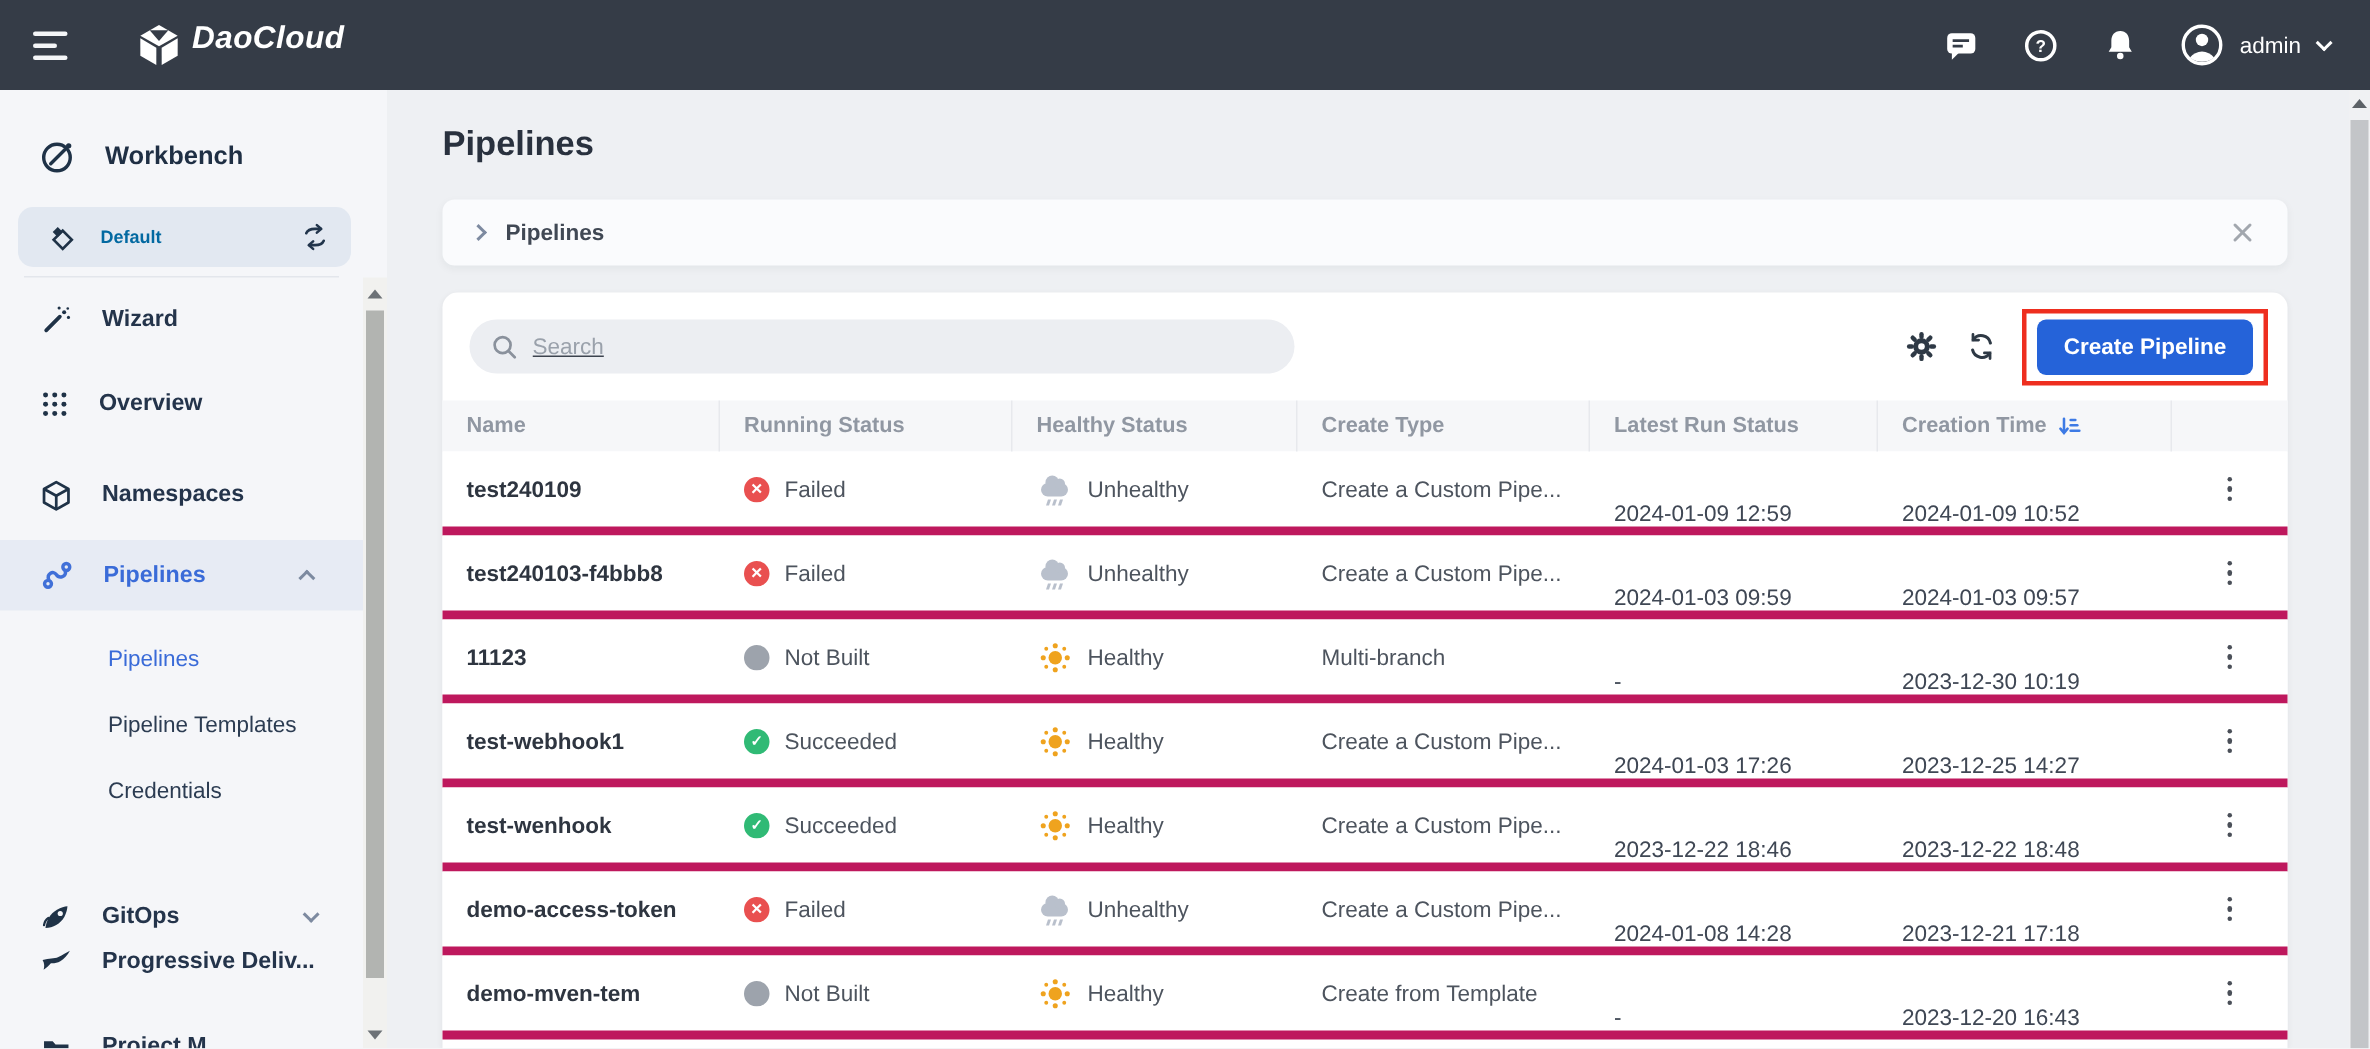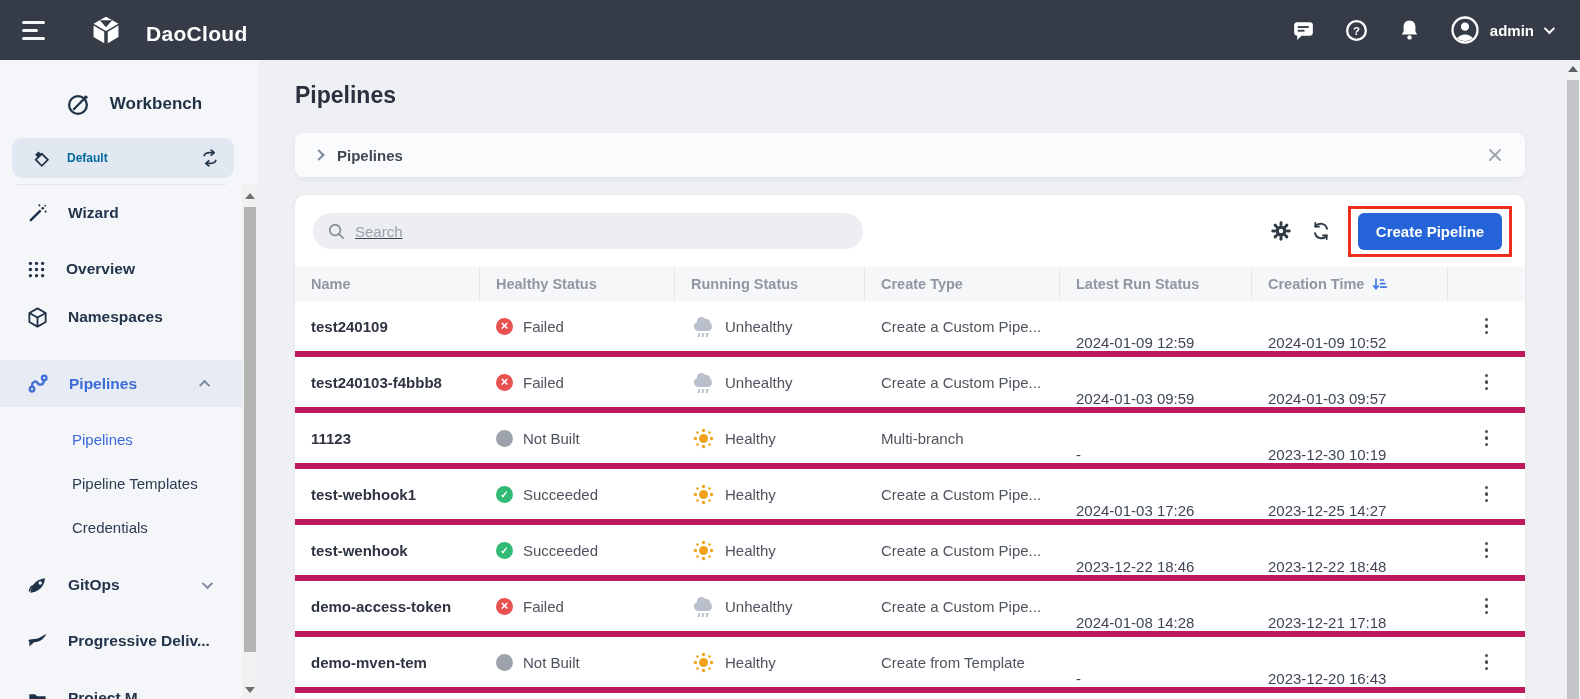--- a/index.html
+++ b/index.html
@@ -7,37 +7,37 @@
   body { font-family:"Liberation Sans", sans-serif; background:#eef0f3; overflow:hidden; }
   .screen { position:relative; width:1580px; height:699px; background:#eef0f3; overflow:hidden; }
 
   
   .header { position:absolute; top:0; left:0; width:1580px; height:60px; background:#353c47; display:flex; align-items:center; z-index:30; }
   .hamburger { margin-left:22px; width:26px; height:22px; display:flex; flex-direction:column; justify-content:center; gap:5px; cursor:pointer; background:none; border:none; }
   .hamburger i { display:block; height:3px; border-radius:2px; background:#f4f6f8; }
   .hamburger i:nth-child(1){ width:23px; }
   .hamburger i:nth-child(2){ width:16px; }
   .hamburger i:nth-child(3){ width:23px; }
-  .brand { display:flex; align-items:flex-end; gap:24px; margin-left:42px; }
+  .brand { display:flex; align-items:flex-start; gap:6px; margin-left:42px;font-style:italic; }
   .brand-text { color:#fff; font-size:21px; font-weight:800; letter-spacing:.3px; }
   .header-right { margin-left:auto; display:flex; align-items:center; gap:27px; margin-right:28px; }
   .hicon { width:26px; height:26px; display:flex; align-items:center; justify-content:center; background:none; border:none; cursor:pointer; }
   .user-chip { display:flex; align-items:center; gap:10px; }
-  .user-name { color:#fff; font-size:15px; font-weight:700; }
+  .user-name { color:#fff; font-size:15px; font-weight:400; }
   .chev { display:inline-block; width:8px; height:8px; border-right:2px solid #7d8aa0; border-bottom:2px solid #7d8aa0; }
   .chev.down { transform:rotate(45deg) translateY(-2px); }
   .chev.up { transform:rotate(-135deg) translateY(-2px); }
   .chev.right { transform:rotate(-45deg); }
   .chev.white { border-color:#fff; }
 
   
   .sidebar { position:absolute; top:60px; left:0; width:258px; height:639px; background:#f5f6f9; overflow:hidden; z-index:20; }
   .srow { position:absolute; left:0; width:242px; height:44px; display:flex; align-items:center; padding-left:26px; gap:19px; cursor:pointer; }
   .srow .slabel { font-size:15.5px; font-weight:600; color:#24344b; white-space:nowrap; }
-  .workbench-row { height:48px;justify-content:center; }
+  .workbench-row { height:48px; }
   .workbench-row .slabel { font-size:17px; font-weight:800; color:#1f2f44; }
   .workspace-chip { position:absolute; left:12px; top:78px; width:222px; height:40px; background:#e2e8f1; border-radius:10px; display:flex; align-items:center; padding-left:18px; gap:16px; cursor:pointer; }
   .workspace-chip .slabel { font-size:12px; font-weight:700; color:#0369a1; }
   .workspace-chip .swap { margin-left:auto; margin-right:14px; }
   .sidebar-divider { position:absolute; left:16px; top:124px; width:210px; height:1px; background:#e3e6ec; }
   .srow.active-band { background:#e7ebf4; width:242px; }
   .srow.active-band .slabel { color:#3a6bd8; }
   .srow .row-chev { position:absolute; right:32px; }
   .subrow { position:absolute; left:0; width:242px; height:38px; display:flex; align-items:center; padding-left:72px; cursor:pointer; }
   .subrow .slabel { font-size:15px; font-weight:500; color:#2c3c52; white-space:nowrap; }
@@ -215,21 +215,21 @@
             <circle cx="12" cy="12" r="1.9"></circle>
             <circle cx="19" cy="12" r="1.9"></circle>
           <circle cx="5" cy="19" r="1.9"></circle>
             <circle cx="12" cy="19" r="1.9"></circle>
             <circle cx="19" cy="19" r="1.9"></circle>
         </svg>
       </span>
       <span class="slabel">Overview</span>
     </div>
 
-    <div class="srow" style="top:235px;">
+    <div class="srow" style="top:248px;">
       <span>
         <svg width="23" height="23" viewBox="0 0 24 24" fill="none" stroke="#1f3247" stroke-width="1.9" stroke-linejoin="round">
           <polygon points="12,2.5 20.5,7.3 20.5,16.7 12,21.5 3.5,16.7 3.5,7.3"></polygon>
           <polyline points="3.5,7.3 12,12 20.5,7.3"></polyline>
           <line x1="12" y1="12" x2="12" y2="21.5"></line>
         </svg>
       </span>
       <span class="slabel">Namespaces</span>
     </div>
 
@@ -248,21 +248,21 @@
     <div class="subrow active" style="top:360px;">
       <span class="slabel">Pipelines</span>
     </div>
     <div class="subrow" style="top:404px;">
       <span class="slabel">Pipeline Templates</span>
     </div>
     <div class="subrow" style="top:448px;">
       <span class="slabel">Credentials</span>
     </div>
 
-    <div class="srow" style="top:503px;">
+    <div class="srow" style="top:529px;">
       <span>
         <svg width="23" height="23" viewBox="0 0 24 24">
           <path d="M4.5 19.5 C5 14.5 7.5 9.5 12.5 6.7 C15.2 5.2 17.9 4.6 19.8 4.4 C19.7 6.4 19 9.2 17.6 11.8 C14.9 16.6 9.7 19.2 4.5 19.5 Z" fill="#1f3247"></path>
           <circle cx="14.8" cy="9.4" r="1.8" fill="#f5f6f9"></circle>
           <path d="M6.5 12.5 C4.8 13.5 3.8 15.5 3.5 17.5" fill="none" stroke="#1f3247" stroke-width="1.6" stroke-linecap="round"></path>
         </svg>
       </span>
       <span class="slabel">GitOps</span>
       <i class="chev down row-chev"></i>
     </div>
@@ -339,22 +339,22 @@
           <path d="M5.5 14.5 A7 7 0 0 0 18 17"></path>
           <polyline points="18.2,20.8 18.2,16.7 14.1,16.7" stroke-width="2"></polyline>
         </svg>
       </button>
       <button class="create-btn">Create Pipeline</button>
       <div class="annotation-box"></div>
     </div>
 
     <div class="grid thead">
       <div class="th">Name</div>
+      <div class="th">Running Status</div>
       <div class="th">Healthy Status</div>
-      <div class="th">Running Status</div>
       <div class="th">Create Type</div>
       <div class="th">Latest Run Status</div>
       <div class="th">
         <span>Creation Time</span>
         <span>
           <svg width="16" height="16" viewBox="0 0 18 18" fill="none" stroke="#3d7ae5" stroke-width="1.9" stroke-linecap="round">
             <line x1="4.5" y1="3.5" x2="4.5" y2="13.5"></line>
             <polyline points="1.8,11 4.5,14.2 7.2,11"></polyline>
             <line x1="9.5" y1="4.5" x2="13" y2="4.5"></line>
             <line x1="9.5" y1="8.5" x2="14.5" y2="8.5"></line>

